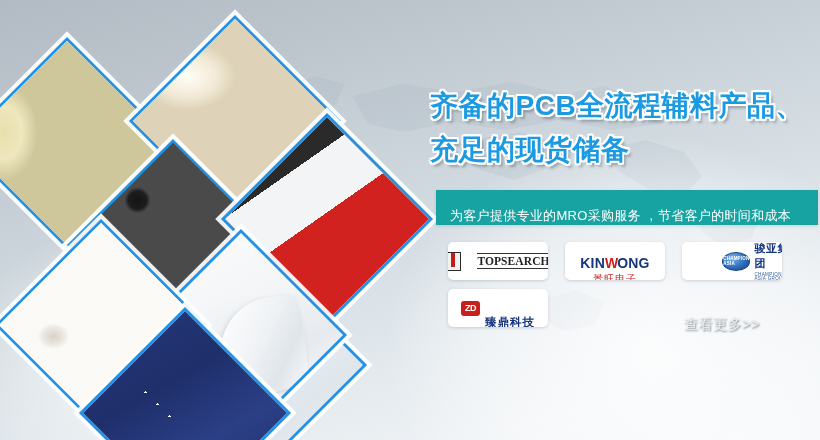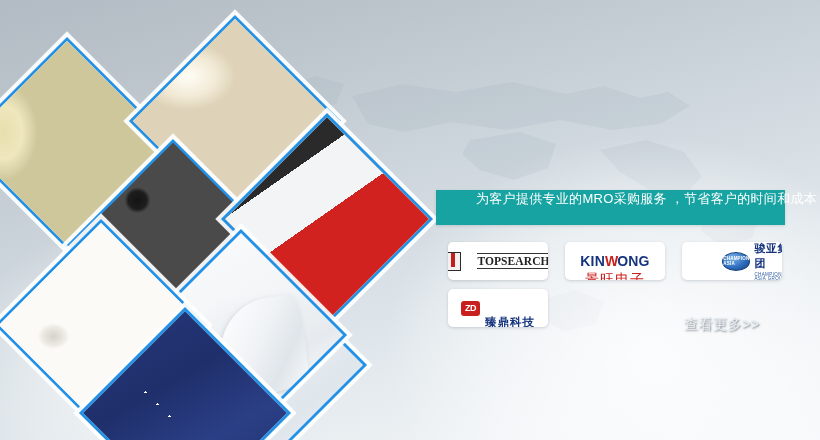--- a/index.html
+++ b/index.html
@@ -125,25 +125,24 @@
     font-weight:bold;font-size:28px;line-height:44px;
     color:#1b9ae2;letter-spacing:.5px;
     text-shadow:
       -1.6px -1.6px 0 #fff, 1.6px -1.6px 0 #fff, -1.6px 1.6px 0 #fff, 1.6px 1.6px 0 #fff,
       0 -1.8px 0 #fff, 0 1.8px 0 #fff, -1.8px 0 0 #fff, 1.8px 0 0 #fff,
       3px 4px 3px rgba(60,72,84,.45);
   }
   .headline .l2{display:block;}
 
   .subbar{
-    position:absolute;left:436px;top:190px;width:323px;height:35px;
+    position:absolute;left:436px;top:190px;width:382px;height:35px;
     background:#16a3a1;
-    display:flex;align-items:flex-start;
+    display:flex;align-items:flex-end;
     box-shadow:0 1px 3px rgba(0,0,0,.12);
-    padding-left:26px;
   }
   .subbar span{
     color:#ffffff;font-size:13px;padding-left:14px;letter-spacing:.3px;white-space:nowrap;
   }
 
   .logos{position:absolute;left:448px;top:242px;width:372px;}
   .logo-row{display:flex;gap:17px;margin-bottom:9px;}
   .logo-box{
     width:100px;height:38px;background:#fff;border-radius:5px;
     display:flex;align-items:center;justify-content:center;
@@ -163,21 +162,21 @@
     content:"";position:absolute;left:4px;top:-0px;width:4px;height:2px;background:#c0201d;
   }
   .ts-txt{
     font:bold 11.5px "Liberation Serif",serif;color:#222;letter-spacing:.1px;
     border-top:1px solid #333;border-bottom:1px solid #333;padding:1px 0;line-height:12px;
   }
   
   .kw{text-align:center;line-height:1;margin-top:17px;}
   .kw-top{font:bold 14px "Liberation Sans",sans-serif;color:#16347e;letter-spacing:.2px;}
   .kw-top .w{color:#c8201c;letter-spacing:-1px;}
-  .kw-bot{font-size:14px;color:#c8201c;margin-top:3px;letter-spacing:1px;}
+  .kw-bot{font-size:10px;color:#c8201c;margin-top:3px;letter-spacing:1px;}
   
   .ca{display:flex;align-items:center;gap:4px;padding-left:48px;}
   .ca-globe{
     width:34px;height:17px;border-radius:50%;
     background:radial-gradient(ellipse at 35% 30%,#7fb5e8 0%,#2f6fbe 55%,#16417e 100%);
     border:1px solid #14407c;position:relative;display:flex;align-items:center;justify-content:center;
   }
   .ca-globe span{font-size:4.5px;color:#fff;font-weight:bold;letter-spacing:.2px;}
   .ca-txt{line-height:1;}
   .ca-cn{font:bold 11px "Liberation Sans",sans-serif;color:#16347e;letter-spacing:.5px;}
@@ -249,20 +248,24 @@
     </div>
     <div class="dia t6" style="left:26px;top:250px;">
         <div class="inner"></div>
       </div>
     <div class="dia t7" style="left:110px;top:338px;">
         <div class="inner"></div>
       </div>
 
   </div>
 
+  <div class="headline">
+    <span class="l1">齐备的PCB全流程辅料产品、</span>
+    <span class="l2">充足的现货储备</span>
+  </div>
 
   <div class="subbar">
     <span>为客户提供专业的MRO采购服务 ，节省客户的时间和成本</span>
   </div>
 
   <div class="logos">
 
     <div class="logo-row">
 
       <div class="logo-box">

